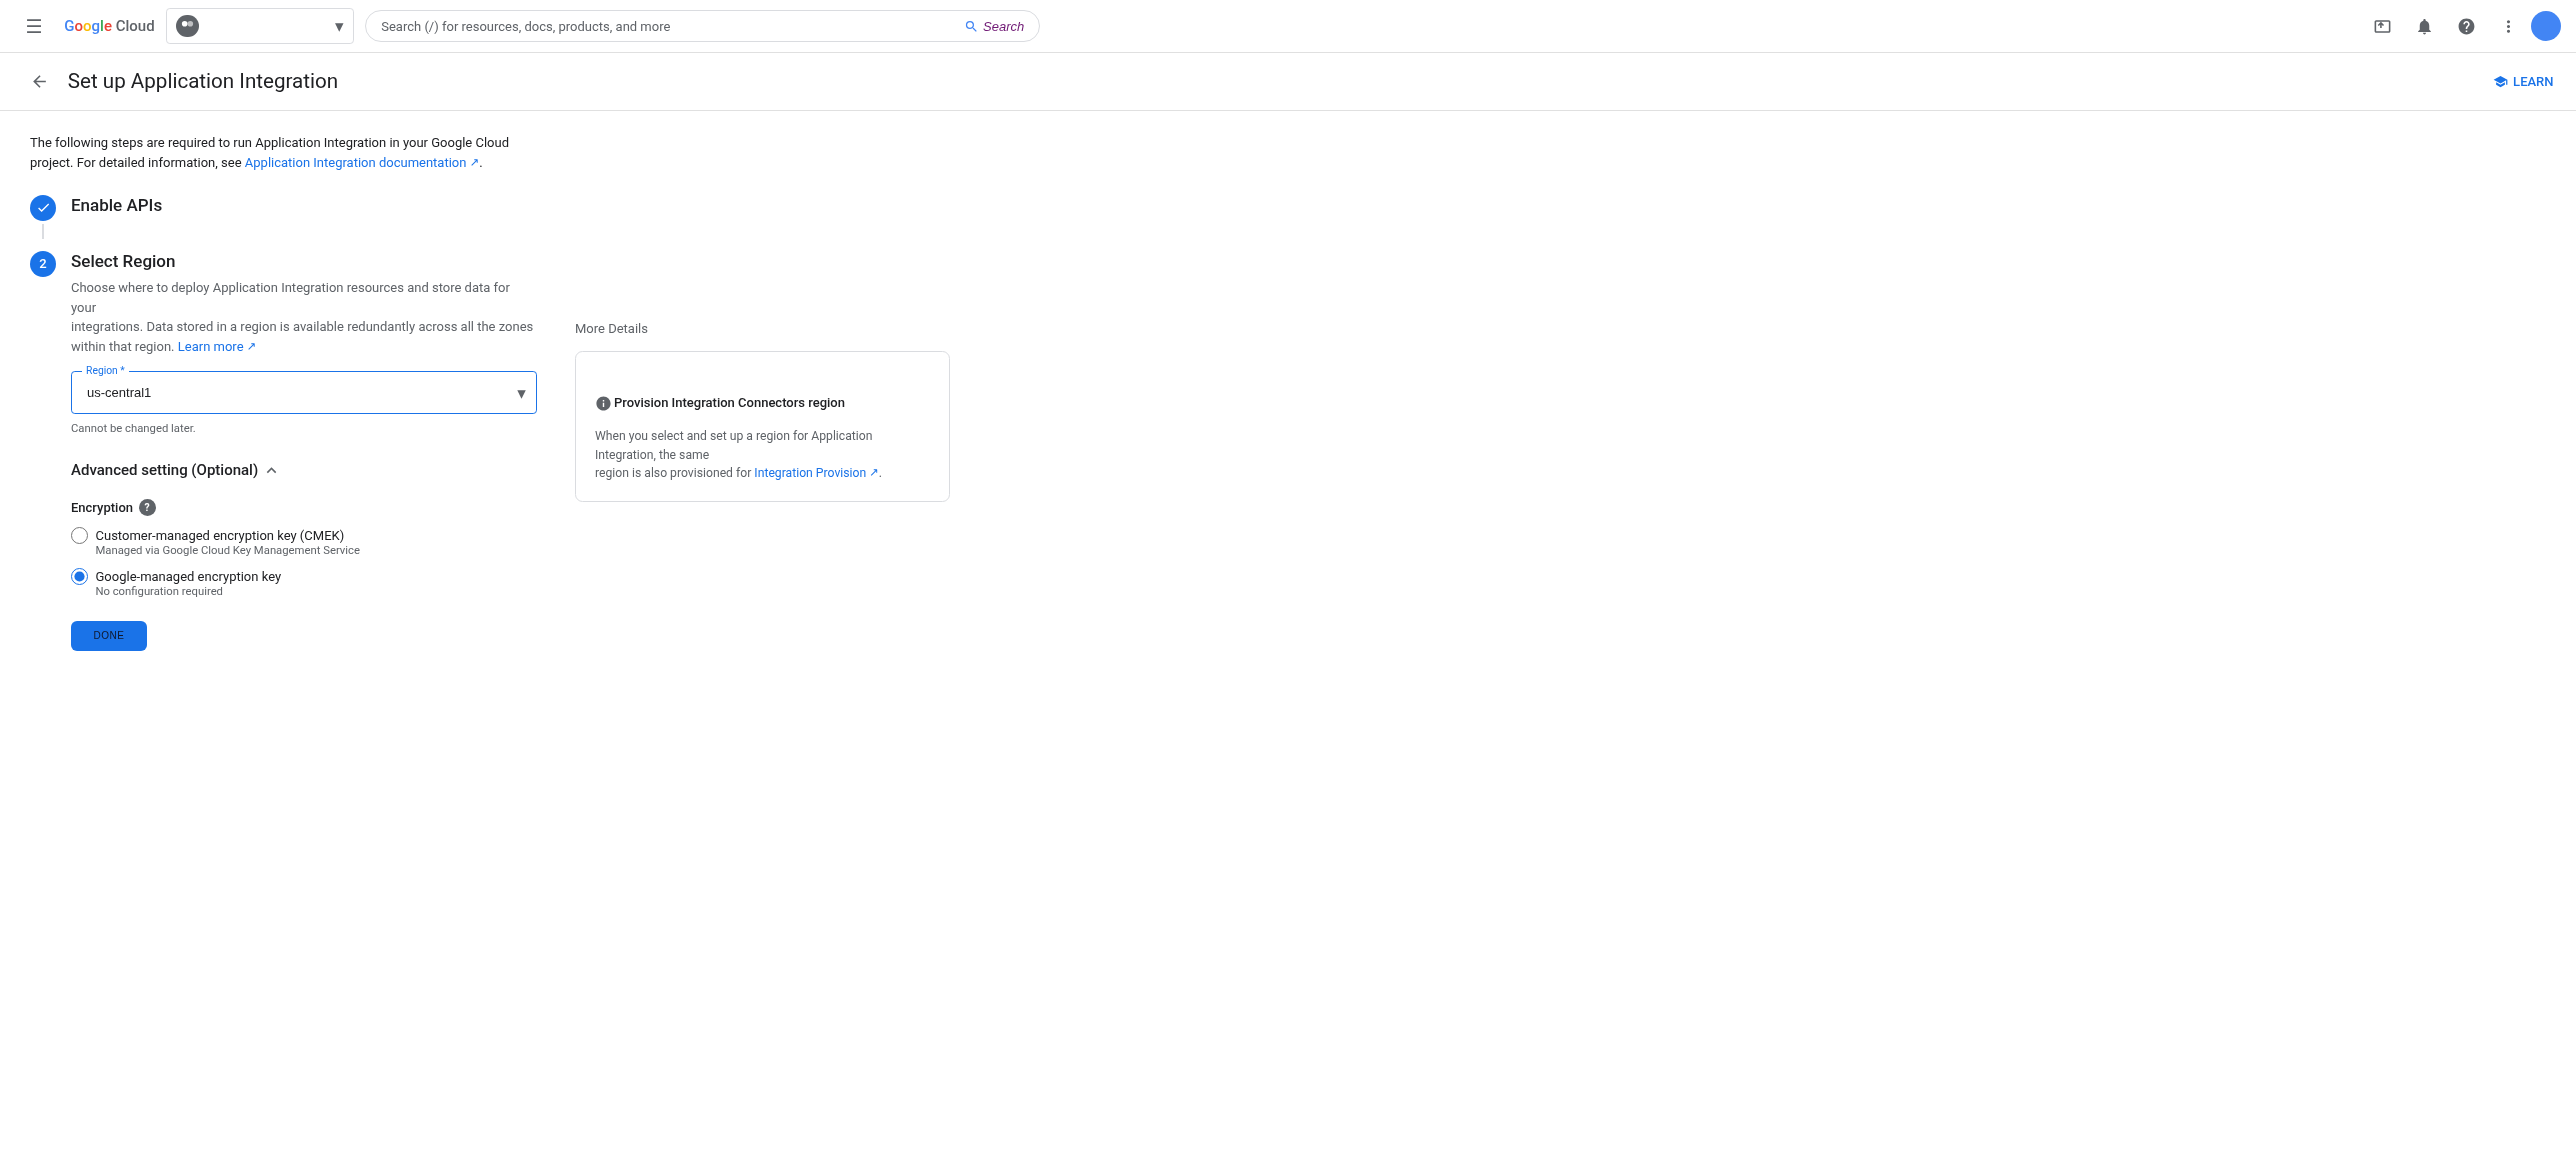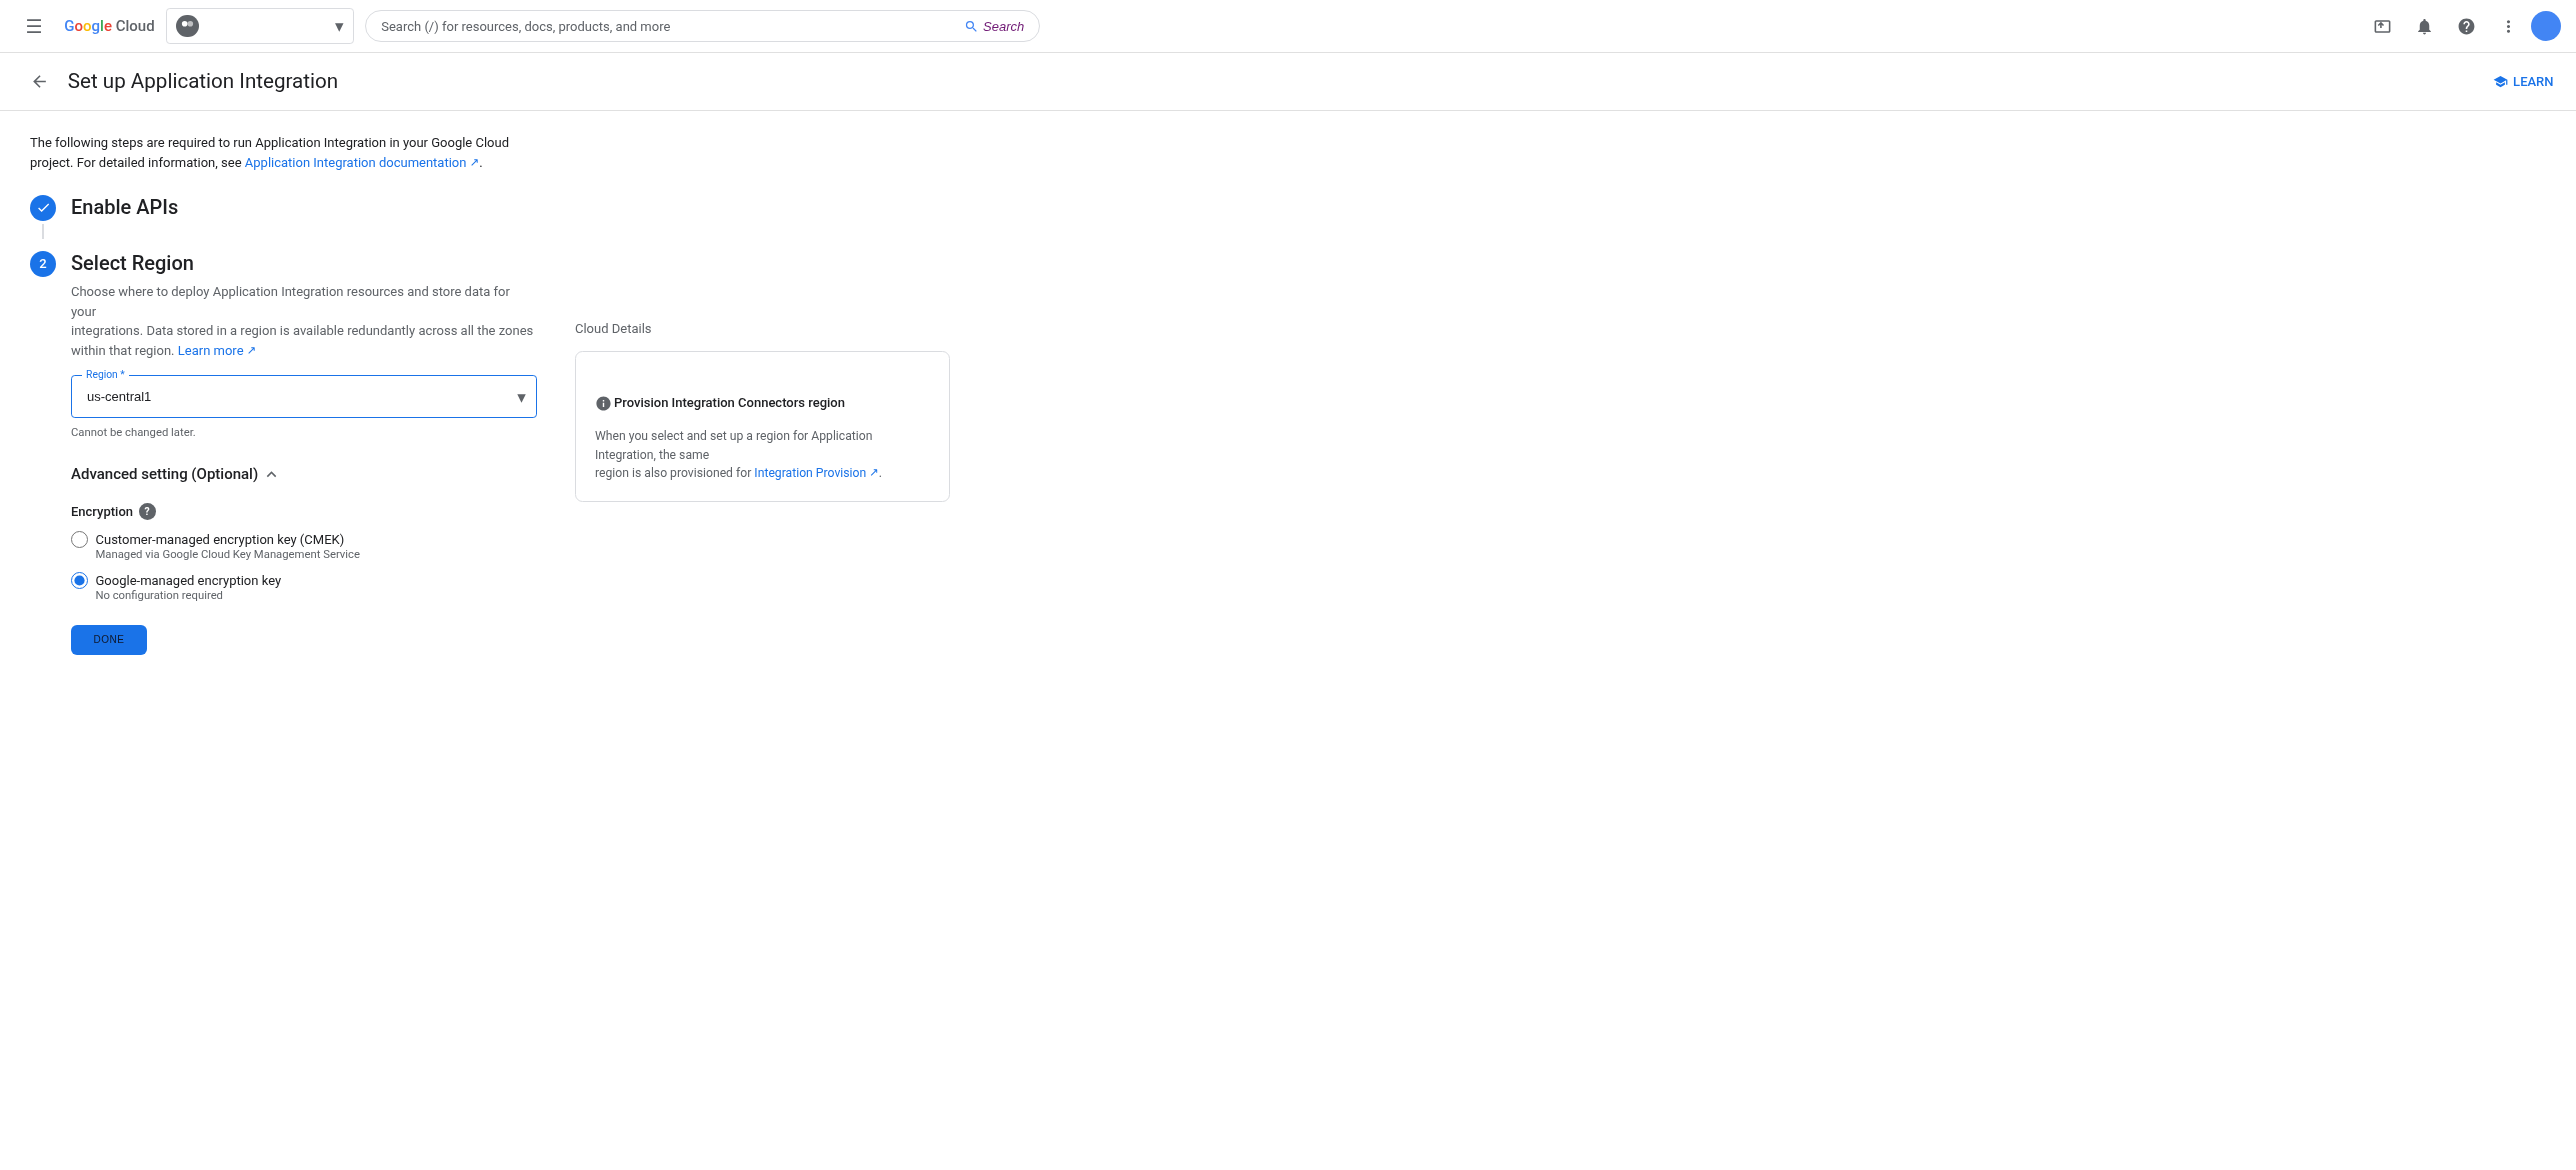--- a/index.html
+++ b/index.html
@@ -152,21 +152,21 @@
       flex-shrink: 0;
     }
     .step-line {
       width: 1.9px;
       flex: 1;
       background: #dadce0;
       margin: 3.8px 0;
       min-height: 15px;
     }
     .step-content { flex: 1; padding-bottom: 15px; }
-    .step-title { font-size: 20px; font-weight: 500; color: #202124; margin-bottom: 7.5px; }
+    .step-title { font-size: 17px; font-weight: 500; color: #202124; margin-bottom: 7.5px; }
     .step-desc { font-size: 13px; color: #5f6368; line-height: 1.5; margin-bottom: 15px; }
     .step-link { color: #1a73e8; text-decoration: none; }
 
     
     .form-field { position: relative; margin-bottom: 7.5px; }
     .form-label {
       position: absolute;
       top: -7.5px;
       left: 11.3px;
       background: white;
@@ -447,21 +447,21 @@
 
           
           <button class="done-btn">DONE</button>
         </div>
       </div>
 
     </div>
   </div>
 
   <div class="right-panel">
-    <p class="more-details-title">Cloud Details</p>
+    <p class="more-details-title">More Details</p>
     <div class="details-card">
       <div class="details-card-header">
         <span class="info-icon">
           <svg width="17" height="17" viewBox="0 0 24 24" fill="#5f6368">
               <path d="M12 2C6.48 2 2 6.48 2 12s4.48 10 10 10 10-4.48 10-10S17.52 2 12 2zm1 15h-2v-6h2v6zm0-8h-2V7h2v2z"></path>
             </svg>
         </span>
         <span class="details-card-title">Provision Integration Connectors region</span>
       </div>
       <p class="details-card-body">

